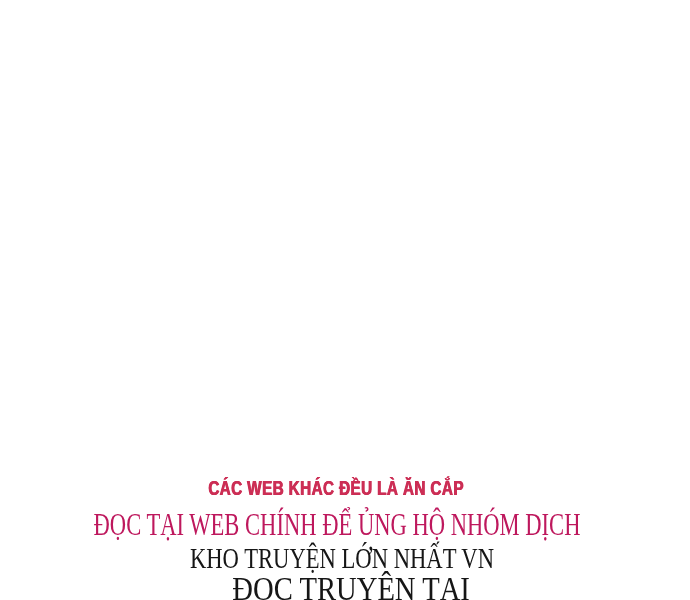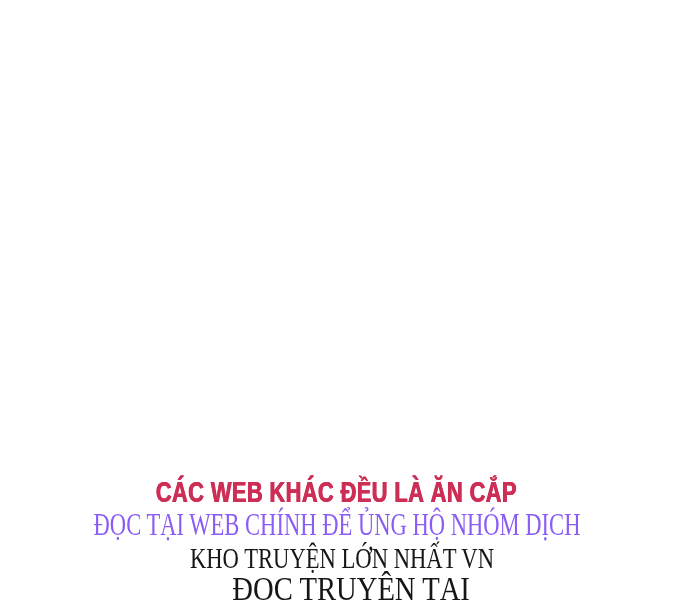--- a/index.html
+++ b/index.html
@@ -25,34 +25,34 @@
   }
   .line > span {
     display: inline-block;
     transform-origin: 50% 50%;
   }
   
   .headline {
     top: 477px;
     font-family: "Liberation Sans", sans-serif;
     font-weight: bold;
-    font-size: 30px;
+    font-size: 21px;
     color: #cc2e55;
   }
   .headline > span {
     transform: scaleX(0.73);
     margin-left: -17px;
     text-shadow: 0.5px 0 0 currentColor, -0.5px 0 0 currentColor;
     letter-spacing: 0.5px;
   }
   
   .support-line {
     top: 510px;
     font-size: 30.5px;
-    color: #8b5cf6;
+    color: #be185d;
   }
   .support-line > span {
     transform: scaleX(0.74);
     margin-left: -17px;
   }
   .repo-line {
     top: 544px;
     font-size: 29px;
     color: #161616;
     text-align: center;

